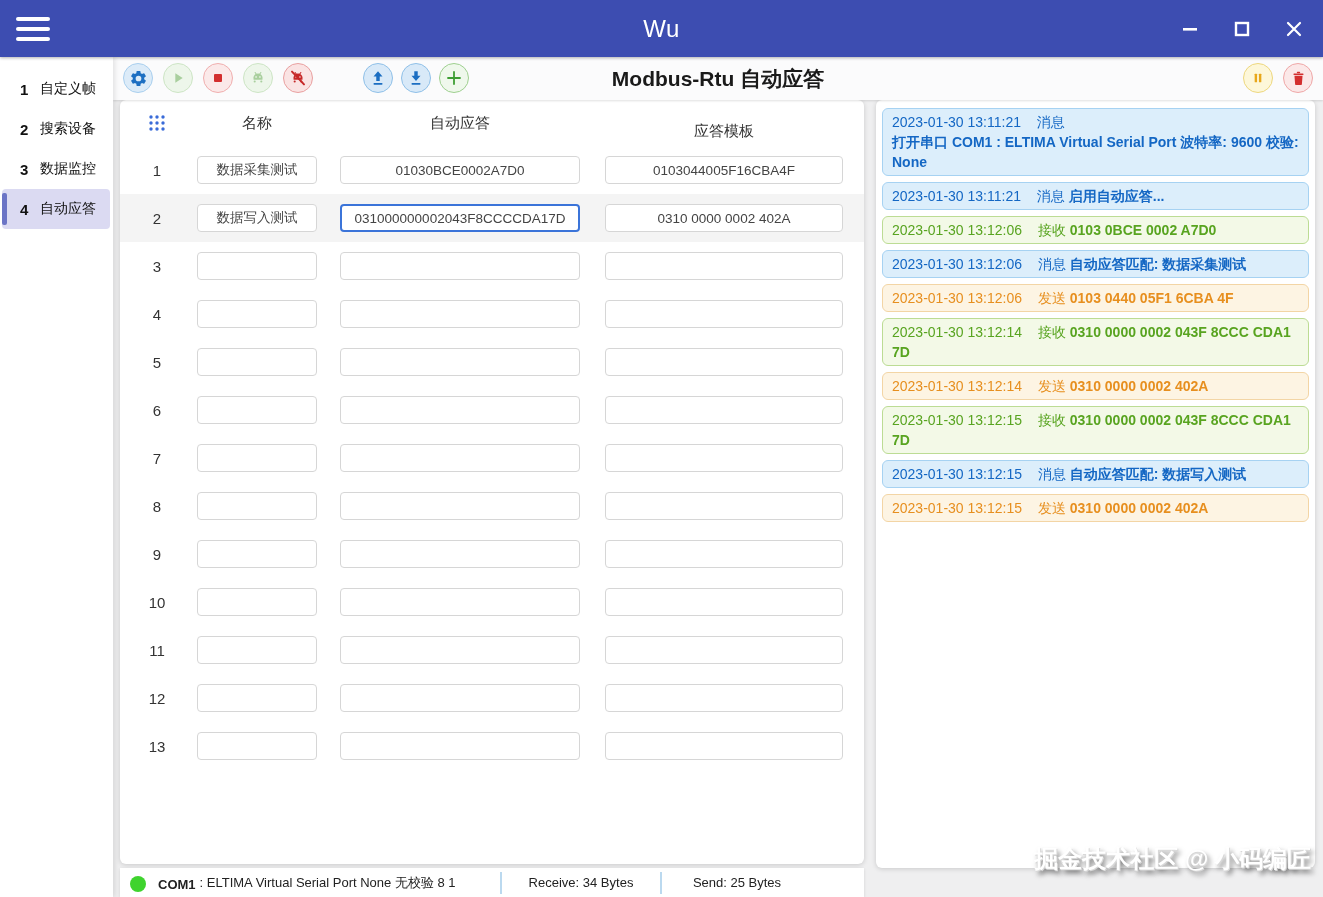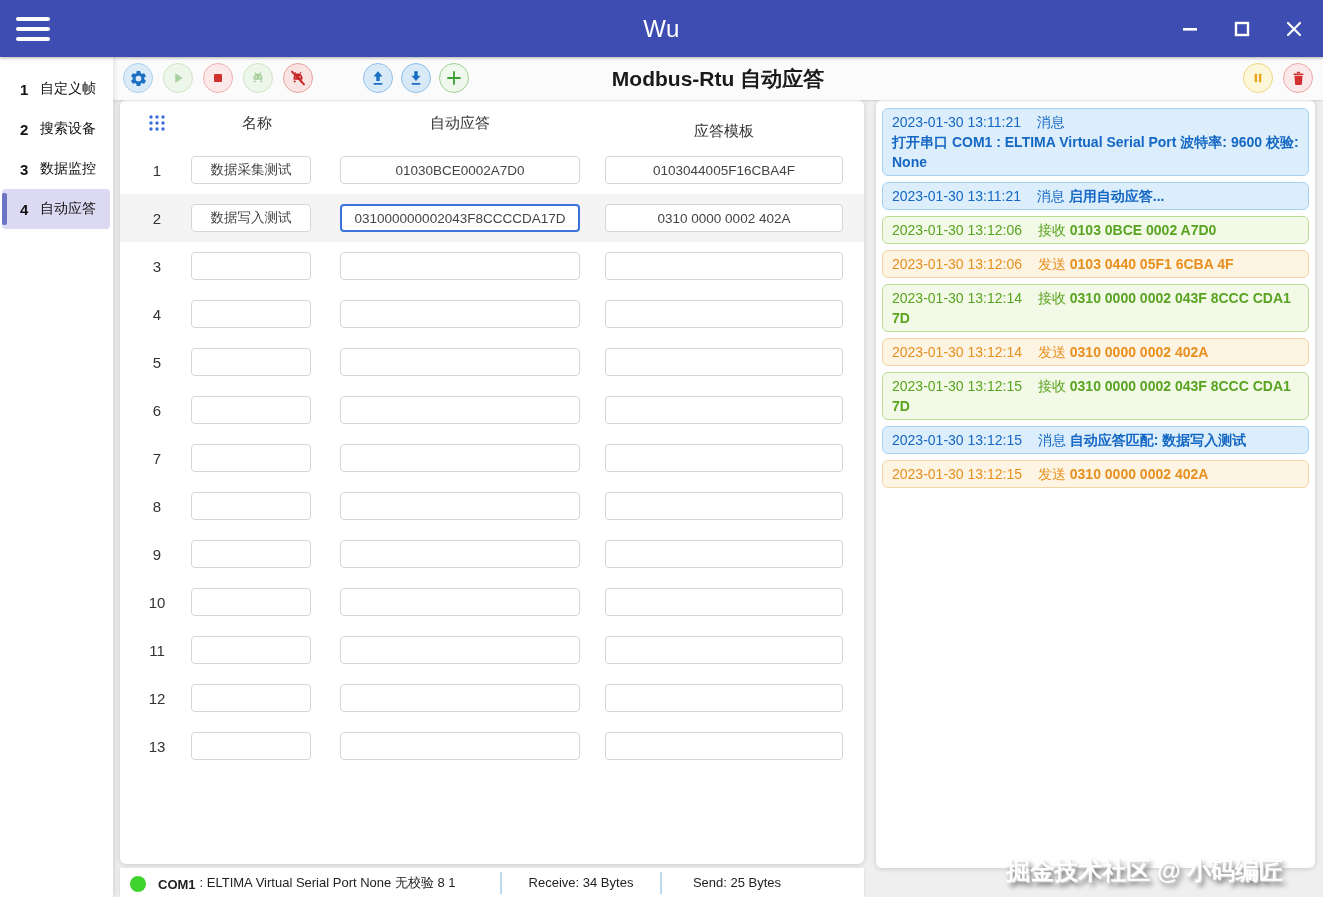--- a/index.html
+++ b/index.html
@@ -41,21 +41,21 @@
   .main-card { position:absolute; left:120px; top:100px; width:744px; height:764px; background:#fff; border-radius:6px; box-shadow:0 1px 5px rgba(0,0,0,.16); overflow:hidden; }
   .thead { position:relative; height:46px; }
   .grid-icon { position:absolute; left:20px; top:13px; width:34px; text-align:center; }
   .hname  { position:absolute; left:77px;  width:120px; top:0; height:46px; display:flex; align-items:center; justify-content:center; font-size:15px; color:#333; }
   .hmatch { position:absolute; left:220px; width:240px; top:0; height:46px; display:flex; align-items:center; justify-content:center; font-size:15px; color:#333; }
   .hreply { position:absolute; left:485px; width:238px; top:8px; height:46px; display:flex; align-items:center; justify-content:center; font-size:15px; color:#333; }
   .trow { position:relative; height:48px; }
   .trow.selected { background:#F4F4F4; }
   .rnum { position:absolute; left:0; width:74px; top:0; height:48px; display:flex; align-items:center; justify-content:center; font-size:15px; color:#333; }
   .tin { position:absolute; top:10px; height:28px; border:1px solid #D6D6D6; border-radius:4px; background:#fff; text-align:center; font-size:13.5px; color:#444; font-family:"Liberation Sans","DejaVu Sans",sans-serif; outline:none; }
-  .in-name  { left:71px;  width:120px; }
+  .in-name  { left:77px;  width:120px; }
   .in-match { left:220px; width:240px; }
   .in-reply { left:485px; width:238px; }
   .tin.focused { border:2px solid #3B74D9; }
 
   
   .log-panel { position:absolute; left:876px; top:100px; width:439px; height:768px; background:#fff; border-radius:6px; box-shadow:0 1px 5px rgba(0,0,0,.16); padding:8px 6px; overflow:hidden; }
   .log-entry { border-radius:6px; border:1px solid; padding:3px 9px; margin-bottom:6px; font-size:14px; line-height:20px; }
   .log-entry.message { background:#DCEEFB; border-color:#A6D2F2; color:#1467C4; }
   .log-entry.receive { background:#F3F9E7; border-color:#BCDC94; color:#58A420; }
   .log-entry.send    { background:#FDF4E3; border-color:#F3D5A5; color:#E78F1F; }
@@ -66,21 +66,21 @@
   
   .statusbar { position:absolute; left:120px; top:868px; width:744px; height:29px; background:#fff; display:flex; align-items:center; box-shadow:0 1px 3px rgba(0,0,0,.12); }
   .st-port { flex:0 0 380px; display:flex; align-items:flex-end; font-size:13px; color:#222; }
   .dot { width:16px; height:16px; border-radius:50%; background:#3FD32E; margin:0 12px 0 10px; }
   .st-port b { margin-right:4px; }
   .st-sep { width:2px; height:22px; background:#BBD9EF; }
   .st-recv { flex:0 0 158px; text-align:center; font-size:13px; color:#222; }
   .st-send { flex:0 0 150px; text-align:center; font-size:13px; color:#222; }
 
   
-  .watermark { position:absolute; right:40px; top:843px; font-size:24px; font-weight:bold; color:#FFFFFF; text-shadow:1px 1px 0 #D8D8D8, 3px 4px 5px rgba(0,0,0,.55); z-index:40; pointer-events:none;margin-top:12px; }
+  .watermark { position:absolute; right:12px; top:843px; font-size:24px; font-weight:bold; color:#FFFFFF; text-shadow:1px 1px 0 #D8D8D8, 3px 4px 5px rgba(0,0,0,.55); z-index:40; pointer-events:none; }
 </style>
 </head>
 <body>
 
 <div class="titlebar">
   <div class="hamburger">
       <span></span>
       <span></span>
       <span></span>
     </div>
@@ -335,20 +335,28 @@
 
   <div class="log-entry receive">
     <div class="l1">
       <span class="lt">2023-01-30 13:12:06</span>
       <span class="ll">接收</span>
       <span class="ld">0103 0BCE 0002 A7D0</span>
     </div>
 
   </div>
 
+  <div class="log-entry message">
+    <div class="l1">
+      <span class="lt">2023-01-30 13:12:06</span>
+      <span class="ll">消息</span>
+      <span class="ld">自动应答匹配: 数据采集测试</span>
+    </div>
+
+  </div>
 
   <div class="log-entry send">
     <div class="l1">
       <span class="lt">2023-01-30 13:12:06</span>
       <span class="ll">发送</span>
       <span class="ld">0103 0440 05F1 6CBA 4F</span>
     </div>
 
   </div>
 

